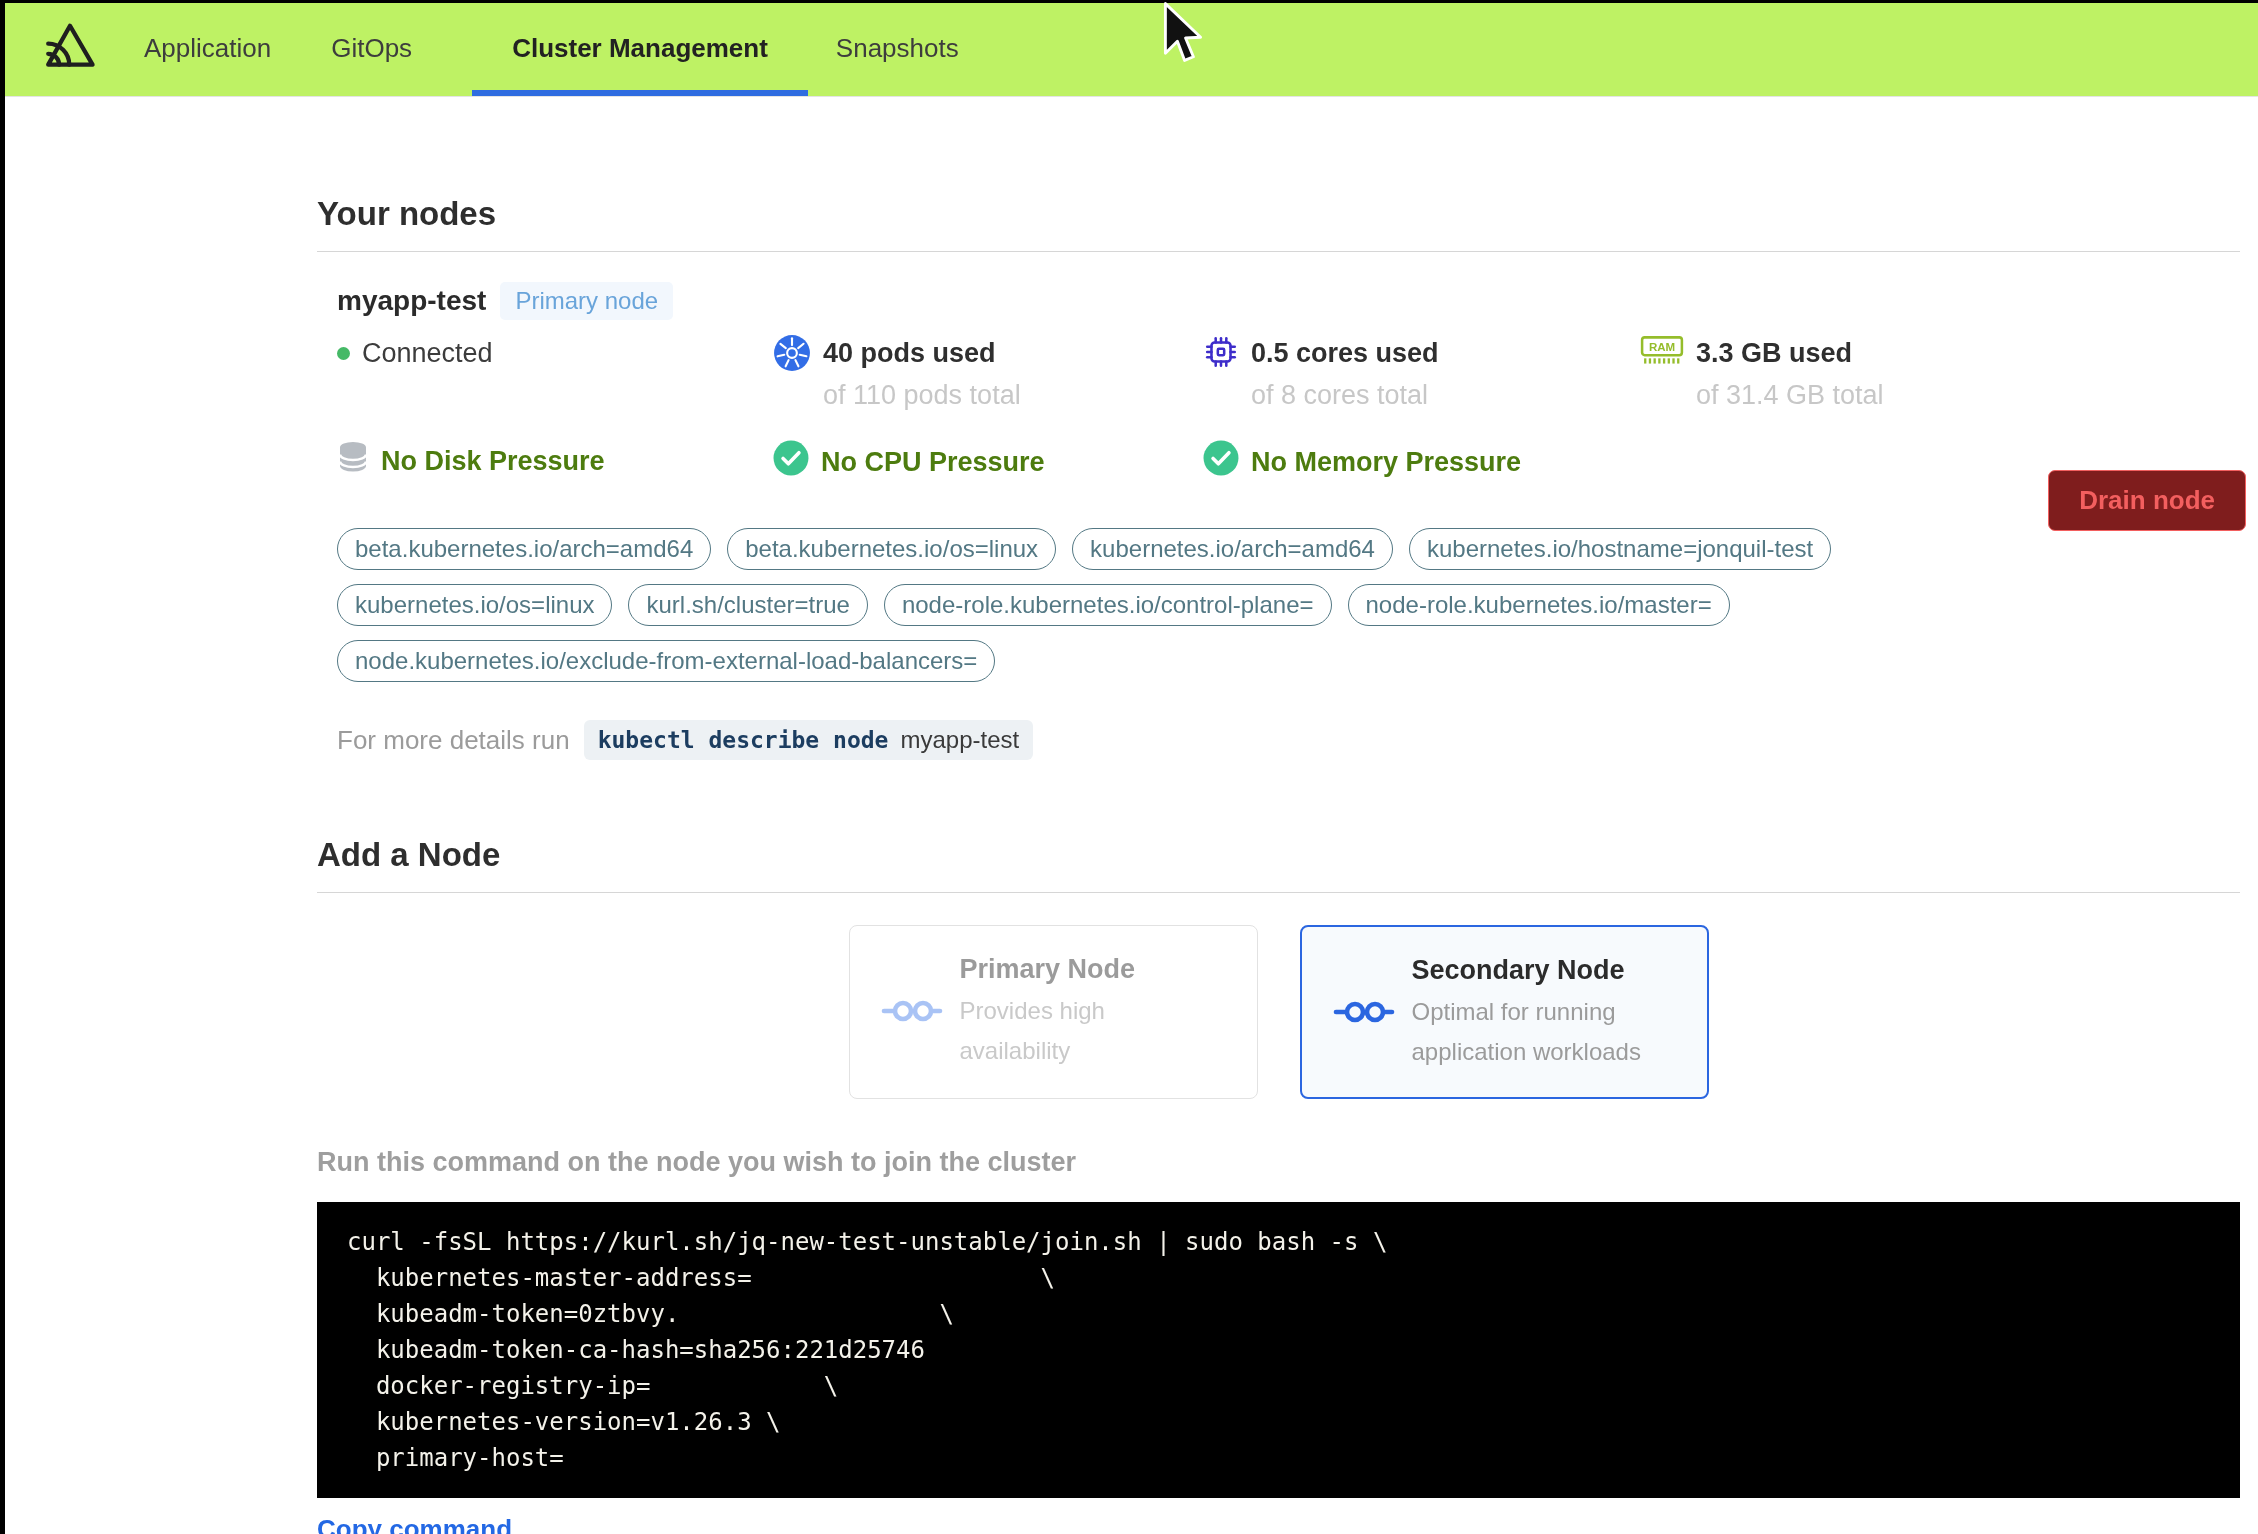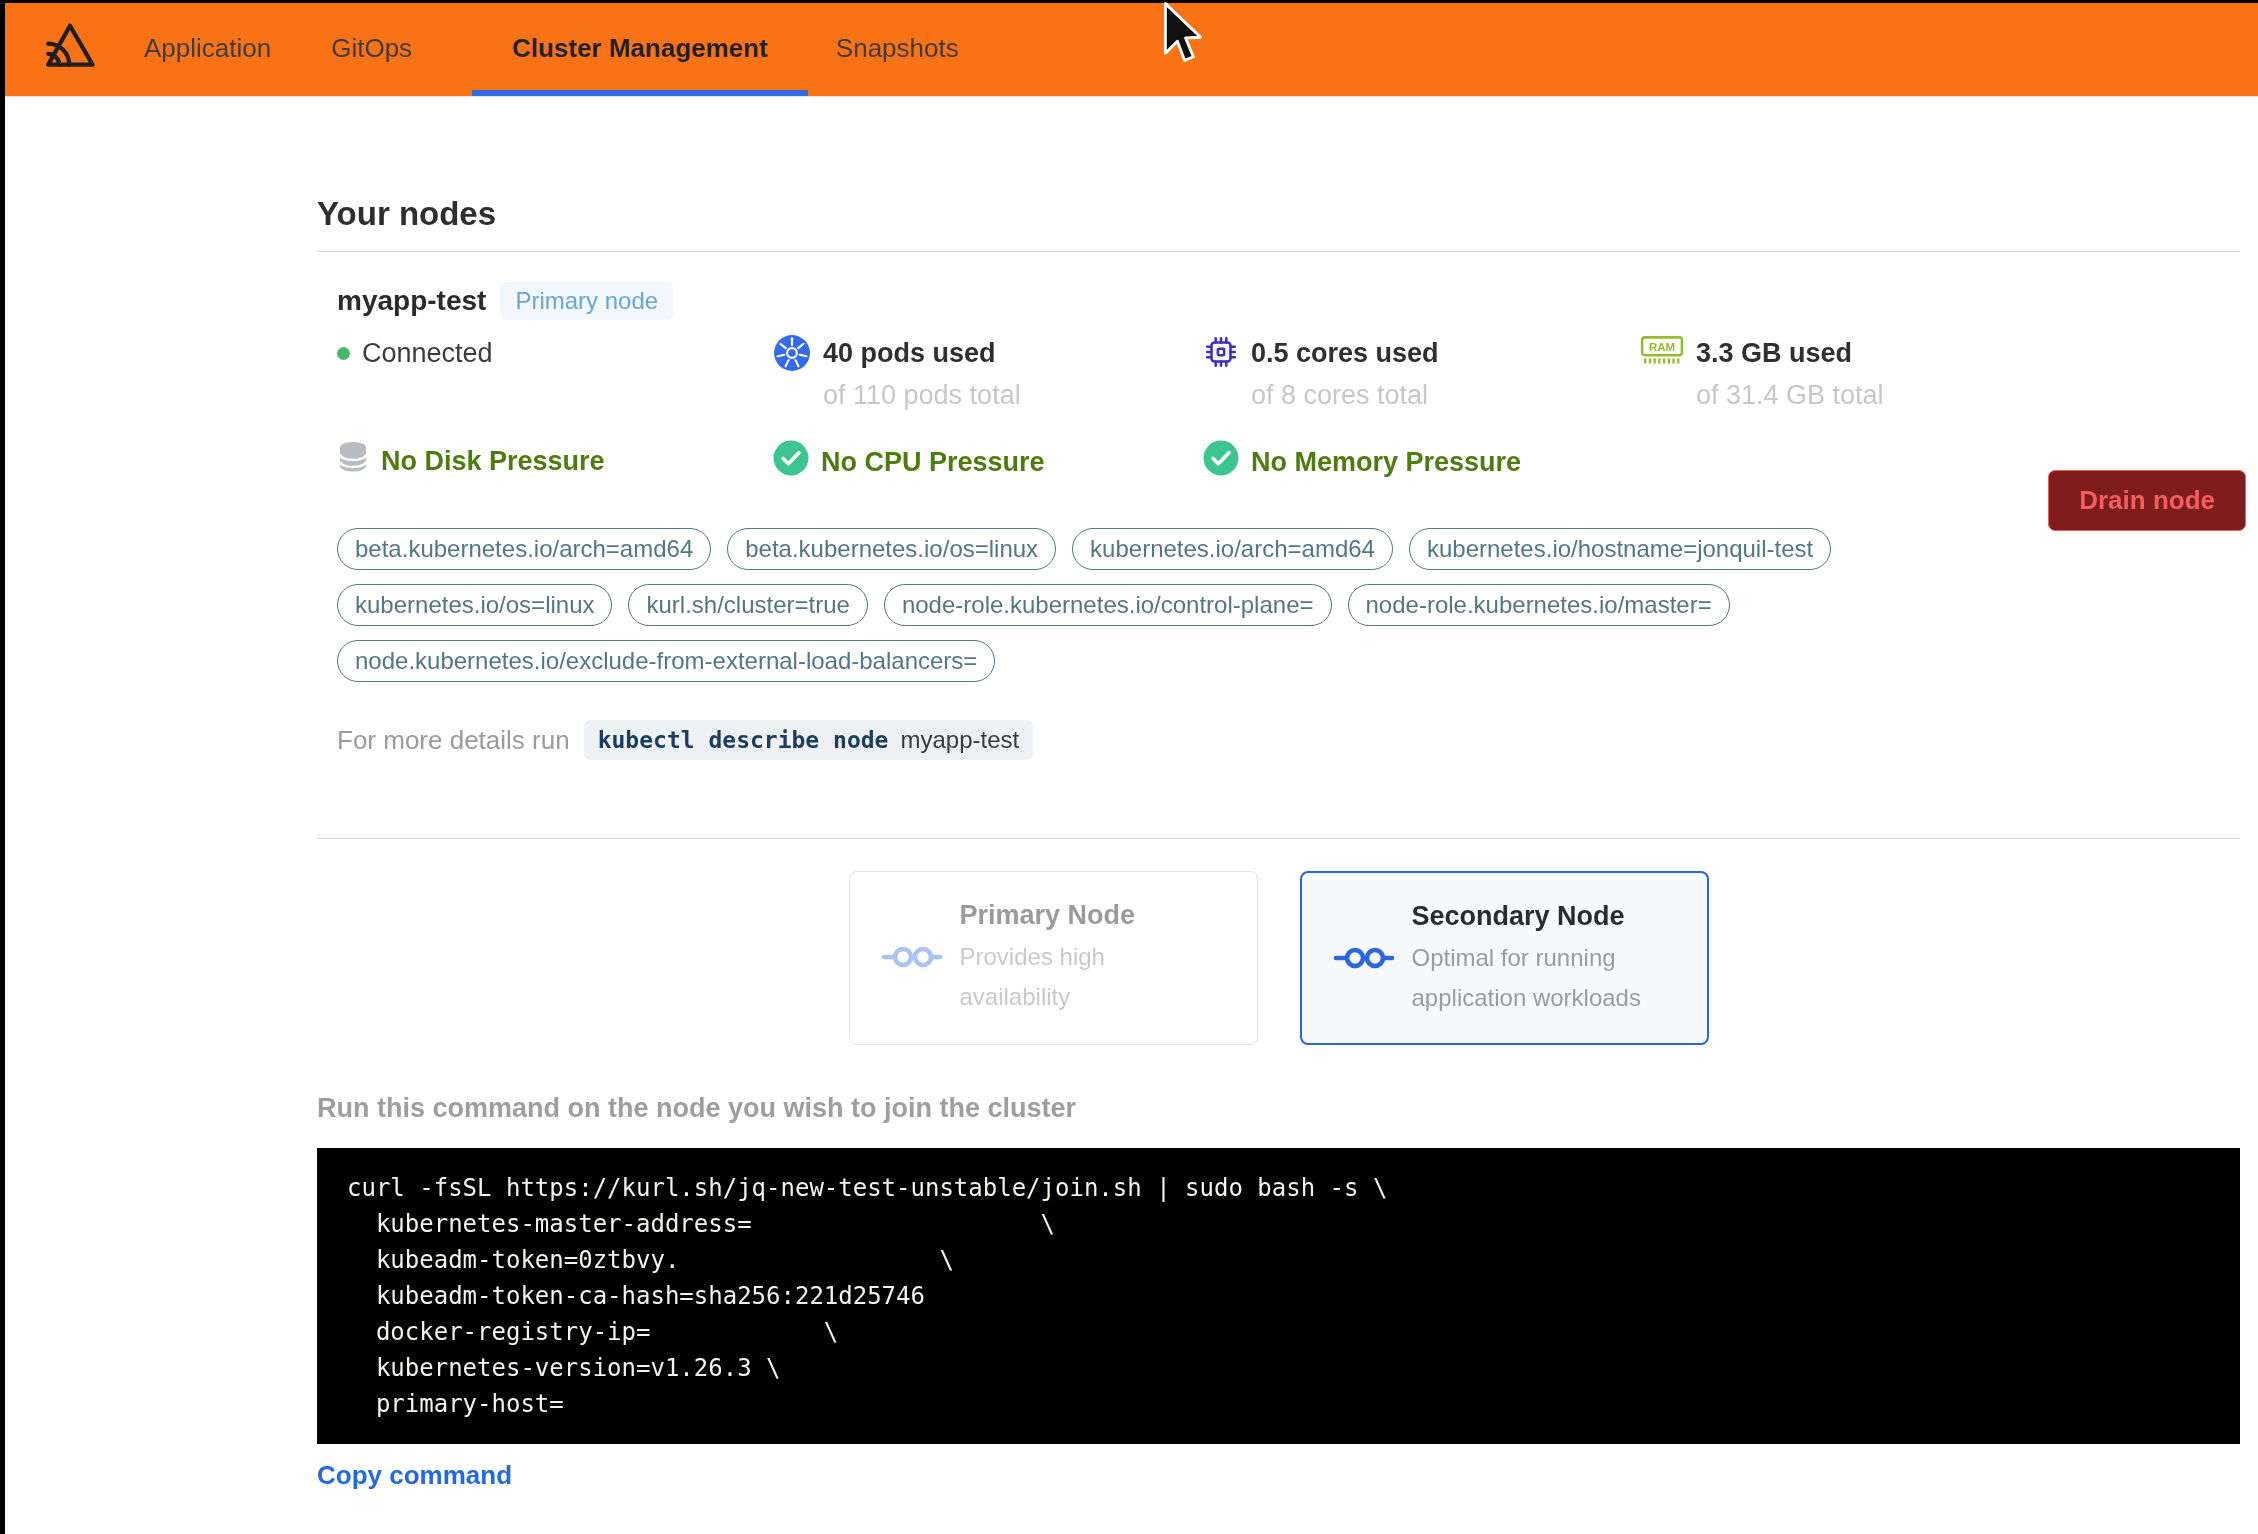--- a/index.html
+++ b/index.html
@@ -7,21 +7,21 @@
   body {
     width:2258px; height:1534px; position:relative; overflow:hidden;
     background:#ffffff;
     font-family:"Liberation Sans","DejaVu Sans",sans-serif;
     color:#2f2f2f;
   }
   .edge-left { position:absolute; left:0; top:0; width:5px; height:1534px; background:#000; z-index:50; }
   .edge-top  { position:absolute; left:0; top:0; width:2258px; height:3px; background:#000; z-index:50; }
 
   
-  .navbar { height:97px; display:flex; align-items:stretch; border-bottom:1px solid #e4e4e4; padding-left:42px; background:#f97316; }
+  .navbar { height:97px; display:flex; align-items:stretch; border-bottom:1px solid #e4e4e4; padding-left:42px; background:#bef264; }
   .logo-wrap { display:flex; align-items:center; margin-right:46px; }
   .tabs { display:flex; align-items:stretch; }
   .tab { display:flex; align-items:center; font-size:26px; color:#3d3d3d; margin-right:60px; position:relative; cursor:default; }
   .tab.active { color:#222; font-weight:700; padding:0 40px; margin-right:28px; }
   .tab.active::after { content:""; position:absolute; left:0; right:0; bottom:0; height:6px; background:#2f6ce0; }
 
   
   .main { margin:0 18px 0 317px; width:1923px; }
   .section-title { font-size:33px; font-weight:700; color:#2e2e2e; line-height:34px; }
   .divider { height:1px; background:#d6d6d6; margin-top:20px; }
@@ -251,20 +251,21 @@
         <span>For more details run</span>
         <span class="kubectl-chip">
           <span class="chip-cmd">kubectl describe node</span>
           <span class="chip-node">myapp-test</span>
         </span>
       </div>
     </div>
   </section>
 
   <section class="add-node">
+    <div class="section-title">Add a Node</div>
     <div class="divider"></div>
 
     <div class="cards-row">
       <div class="type-card">
         <span class="card-icon">
           <svg width="64" height="30" viewBox="0 0 64 30" fill="none" stroke="#a9c3f5" stroke-width="4.6" stroke-linecap="round">
             <path d="M4 15 H14"></path>
             <circle cx="23" cy="15" r="8"></circle>
             <path d="M31.5 15 H34.5"></path>
             <circle cx="43" cy="15" r="8"></circle>

